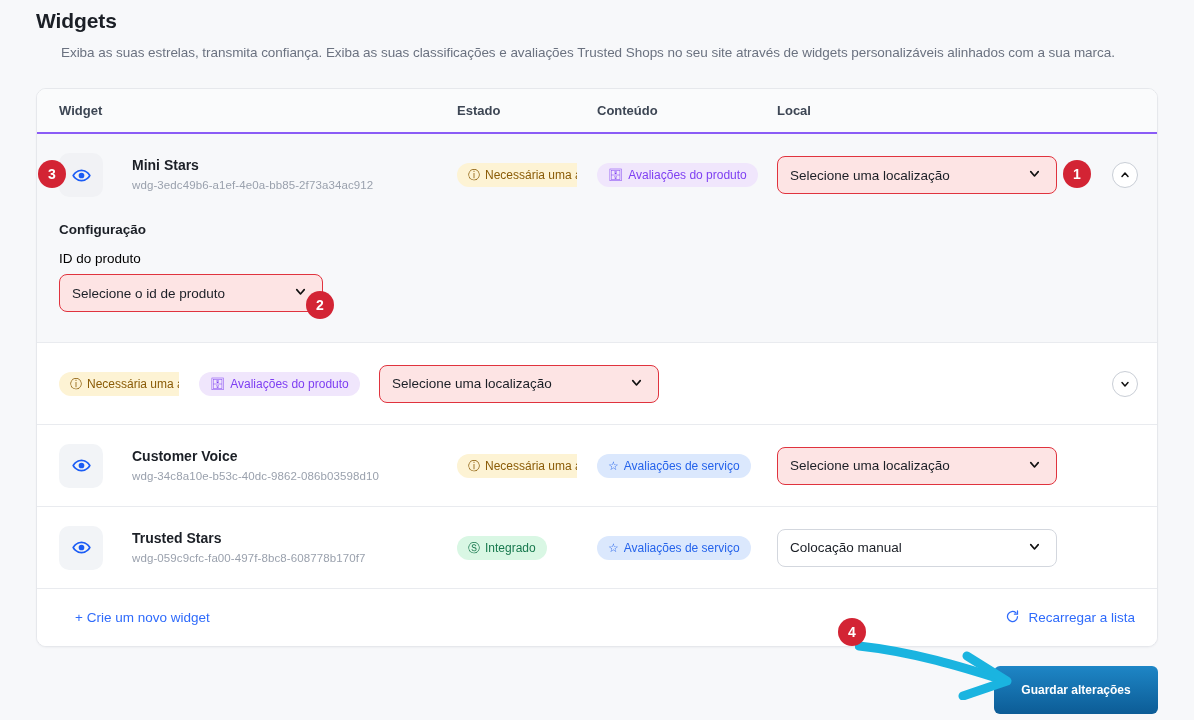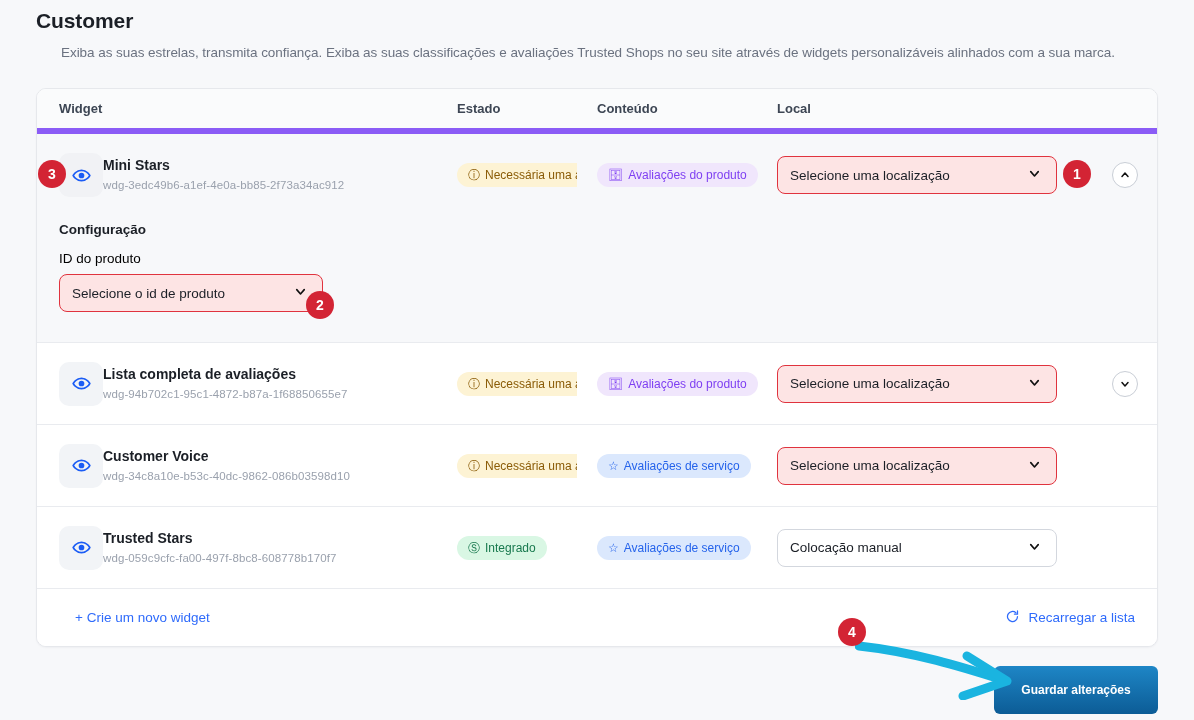--- a/index.html
+++ b/index.html
@@ -30,21 +30,21 @@
     border-radius: 10px;
     box-shadow: 0 1px 2px rgba(16,24,40,0.04);
     overflow: hidden;
   }
 
   
   .thead {
     display: flex; align-items: center;
     height: 45px;
     background: #fafbfc;
-    border-bottom: 6px solid #8b5cf6;
+    border-bottom: 2px solid #8b5cf6;
     padding-left: 22px;
     font-size: 13px; font-weight: bold; color: #3d4654;
   }
   .col-widget  { width: 398px; }
   .col-estado  { width: 140px; }
   .col-conteudo{ width: 180px; }
   .col-local   { width: 300px; }
 
   
   .row {
@@ -61,21 +61,21 @@
   .widget-cell { width: 398px; display: flex; align-items: center; position: relative; }
 
   .eye-wrap {
     width: 44px; height: 44px; border-radius: 10px;
     background: #f2f4f7;
     display: flex; align-items: center; justify-content: center;
     flex: 0 0 auto;
   }
   .expanded-head .eye-wrap { background: #f1f2f5; }
 
-  .names { }
+  .names { margin-left: 29px; }
   .w-name { font-size: 14px; font-weight: bold; color: #1b1f26; line-height: 17px; }
   .w-id   { font-size: 11.5px; color: #9aa1ad; line-height: 16px; margin-top: 3px; letter-spacing: 0.1px; }
 
   
   .estado-cell { width: 140px; position: relative; }
   .conteudo-cell { width: 180px; position: relative; }
 
   .badge {
     display: inline-flex; align-items: center; gap: 5px;
     height: 24px; border-radius: 12px;
@@ -156,21 +156,21 @@
   .m3 { left: 38px; top: 160px; }
   .m4 { left: 838px; top: 618px; }
 
   .arrow-svg { position: absolute; left: 855px; top: 640px; z-index: 30; pointer-events: none; }
 </style>
 </head>
 <body>
 
 <div class="page">
 
-  <div class="page-title">Customer</div>
+  <div class="page-title">Widgets</div>
   <div class="page-sub">Exiba as suas estrelas, transmita confiança. Exiba as suas classificações e avaliações Trusted Shops no seu site através de widgets personalizáveis alinhados com a sua marca.</div>
 
   <div class="card">
 
     <div class="thead">
       <div class="col-widget">Widget</div>
       <div class="col-estado">Estado</div>
       <div class="col-conteudo">Conteúdo</div>
       <div class="col-local">Local</div>
     </div>
@@ -232,32 +232,20 @@
           <span class="chev">
             <svg width="15" height="15" viewBox="0 0 24 24" fill="none" stroke="#111" stroke-width="2.6" stroke-linecap="round" stroke-linejoin="round">
                 <polyline points="6 9 12 16 18 9"></polyline>
               </svg>
           </span>
         </div>
       </div>
     </div>
 
     <div class="row">
-      <div class="widget-cell">
-        <div class="eye-wrap">
-          <svg width="19" height="19" viewBox="0 0 24 24" fill="none" stroke="#1b5cf5" stroke-width="2">
-            <path d="M1.5 12S5 5.5 12 5.5 22.5 12 22.5 12 19 18.5 12 18.5 1.5 12 1.5 12Z"></path>
-            <circle cx="12" cy="12" r="2.6" fill="#1b5cf5"></circle>
-          </svg>
-        </div>
-        <div class="names">
-          <div class="w-name">Lista completa de avaliações</div>
-          <div class="w-id">wdg-94b702c1-95c1-4872-b87a-1f68850655e7</div>
-        </div>
-      </div>
 
       <div class="estado-cell">
         <div class="estado-badge-clip">
           <span class="badge warn">
             <span class="bico">ⓘ</span>
             <span>Necessária uma ação</span>
           </span>
         </div>
       </div>
 

